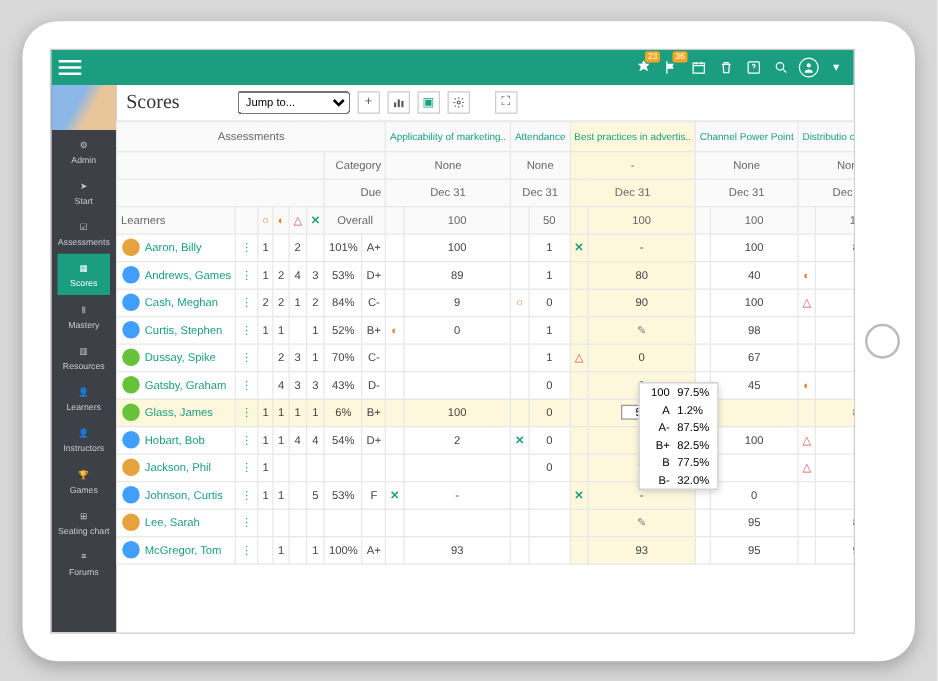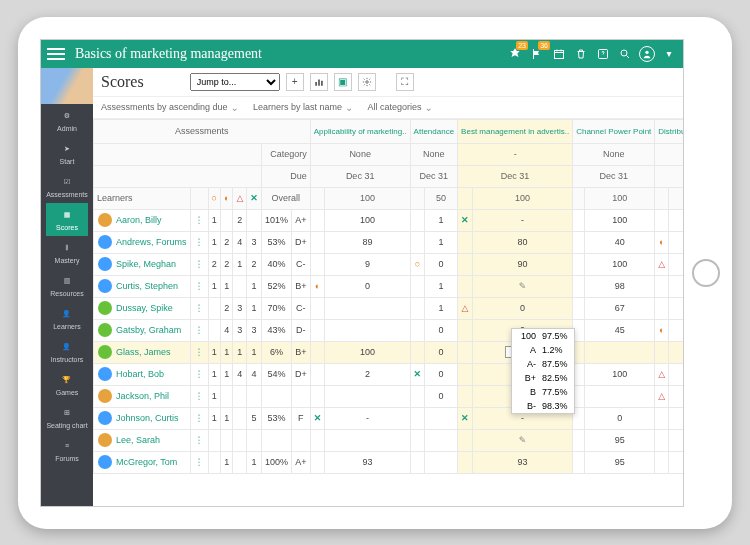--- a/index.html
+++ b/index.html
@@ -61,21 +61,20 @@
 
 <div class="device">
   <div class="home-btn"></div>
   <div class="screen">
     <div class="topbar">
       <div class="hamburger">
           <span></span>
           <span></span>
           <span></span>
         </div>
-      <div class="topbar-title">Basics of marketing management</div>
       <div class="topbar-actions">
         <div class="ticon">
           <svg width="14" height="14" viewBox="0 0 24 24" fill="#fff">
               <path d="M12 2l3 5h5l-4 4 2 6-6-3-6 3 2-6-4-4h5z"></path>
             </svg>
           <span class="badge">23</span>
         </div>
         <div class="ticon">
           <svg width="12" height="12" viewBox="0 0 24 24" fill="#fff">
               <path d="M4 2v20h2v-8h10l-2-4 2-4H6V2z"></path>
@@ -179,39 +178,28 @@
           <div class="tbtn" style="color:#1a9e7f">▣</div>
           <div class="tbtn">
               <svg width="10" height="10" viewBox="0 0 24 24" fill="none" stroke="#555" stroke-width="2">
                 <circle cx="12" cy="12" r="3"></circle>
                 <path d="M12 2v3M12 19v3M4.2 4.2l2 2M17.8 17.8l2 2M2 12h3M19 12h3M4.2 19.8l2-2M17.8 6.2l2-2"></path>
               </svg>
             </div>
           <div style="width:8px"></div>
           <div class="tbtn">⛶</div>
         </div>
-        <div class="filters">
-          <div class="filter chev">
-              <span>Assessments by ascending due</span>
-            </div>
-          <div class="filter chev">
-              <span>Learners by last name</span>
-            </div>
-          <div class="filter chev">
-              <span>All categories</span>
-            </div>
-        </div>
         <div class="grid-wrap">
           <table id="grid">
               <tbody>
                 <tr>
                   <th colspan="8" class="assess-hdr">Assessments</th>
                   <th colspan="2" class="col-hdr ">Applicability of marketing..</th>
                   <th colspan="2" class="col-hdr ">Attendance</th>
-                  <th colspan="2" class="col-hdr hl-col">Best management in advertis..</th>
+                  <th colspan="2" class="col-hdr hl-col">Best practices in advertis..</th>
                   <th colspan="2" class="col-hdr ">Channel Power Point</th>
                   <th colspan="2" class="col-hdr ">Distributio channel eff</th>
                 </tr>
                 <tr>
                   <th colspan="6"></th>
                   <th colspan="2" style="text-align:right">Category</th>
                   <th colspan="2" class="">None</th>
                   <th colspan="2" class="">None</th>
                   <th colspan="2" class="hl-col">-</th>
                   <th colspan="2" class="">None</th>
@@ -267,21 +255,21 @@
                   <td class="hl-col num">-</td>
                   <td class="" style="width:12px"></td>
                   <td class=" num">100</td>
                   <td class="" style="width:12px"></td>
                   <td class=" num">83</td>
                 </tr>
                 <tr>
                   <td class="name">
                     <div class="learner">
                       <span class="lavatar" style="background:#409eff"></span>
-                      <span class="lname">Andrews, Forums</span>
+                      <span class="lname">Andrews, Games</span>
                     </div>
                   </td>
                   <td class="more">⋮</td>
                   <td>1</td>
                   <td>2</td>
                   <td>4</td>
                   <td>3</td>
                   <td>53%</td>
                   <td>D+</td>
                   <td class="" style="width:12px"></td>
@@ -292,29 +280,29 @@
                   <td class="hl-col num">80</td>
                   <td class="" style="width:12px"></td>
                   <td class=" num">40</td>
                   <td class="" style="width:12px"><span class="sym-half">◐</span></td>
                   <td class=" num">0</td>
                 </tr>
                 <tr>
                   <td class="name">
                     <div class="learner">
                       <span class="lavatar" style="background:#409eff"></span>
-                      <span class="lname">Spike, Meghan</span>
+                      <span class="lname">Cash, Meghan</span>
                     </div>
                   </td>
                   <td class="more">⋮</td>
                   <td>2</td>
                   <td>2</td>
                   <td>1</td>
                   <td>2</td>
-                  <td>40%</td>
+                  <td>84%</td>
                   <td>C-</td>
                   <td class="" style="width:12px"></td>
                   <td class=" num">9</td>
                   <td class="" style="width:12px"><span class="sym-o">○</span></td>
                   <td class=" num">0</td>
                   <td class="hl-col" style="width:12px"></td>
                   <td class="hl-col num">90</td>
                   <td class="" style="width:12px"></td>
                   <td class=" num">100</td>
                   <td class="" style="width:12px"><span class="sym-tri">△</span></td>
@@ -563,20 +551,20 @@
               <div class="row">
                 <span>B+</span>
                 <span>82.5%</span>
               </div>
               <div class="row">
                 <span>B</span>
                 <span>77.5%</span>
               </div>
               <div class="row">
                 <span>B-</span>
-                <span>98.3%</span>
+                <span>32.0%</span>
               </div>
             </div>
         </div>
       </div>
     </div>
   </div>
 </div>
 
 </body></html>

